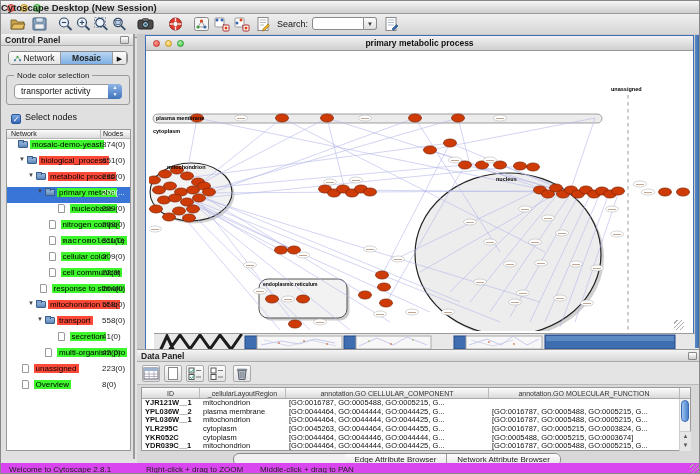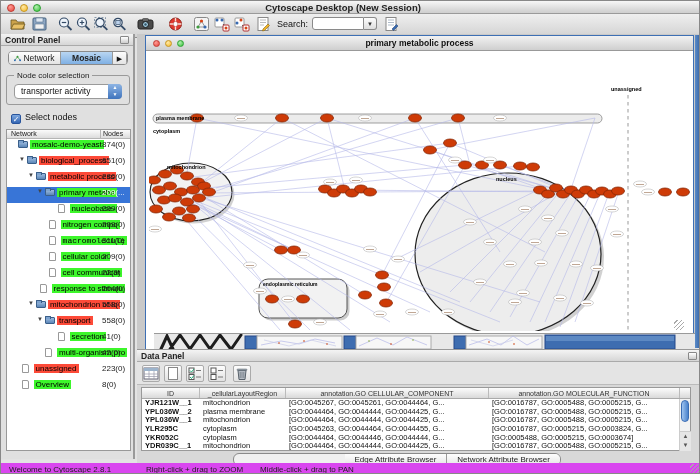--- a/index.html
+++ b/index.html
@@ -7,21 +7,21 @@
   .app{position:relative;width:700px;height:474px;background:#e3e3e3;
        font-family:"Liberation Sans",sans-serif;overflow:hidden;
        border:1px solid #888;}
   
   .titlebar{position:absolute;left:0;top:0;width:700px;height:13px;
     background:linear-gradient(#f7f7f7,#d9d9d9 70%,#cfcfcf);border-bottom:1px solid #9a9a9a;}
   .tl{position:absolute;top:3px;width:8px;height:8px;border-radius:50%;}
   .tl.red{left:6px;background:radial-gradient(circle at 35% 30%,#ff9d96,#e8453c);border:0.5px solid #c13a32;}
   .tl.yellow{left:19px;background:radial-gradient(circle at 35% 30%,#ffe9a8,#f5b924);border:0.5px solid #c79620;}
   .tl.green{left:32px;background:radial-gradient(circle at 35% 30%,#b6efb2,#35c13a);border:0.5px solid #2da332;}
-  .titlebar .title{position:absolute;left:0;right:16px;top:1px;text-align:center;
+  .titlebar .title{position:absolute;left:0;right:16px;top:1px;
     font-size:9.5px;font-weight:bold;color:#222;}
   
   .toolbar{position:absolute;left:0;top:13px;width:700px;height:24px;
     background:linear-gradient(#efefef,#d2d2d2);border-bottom:1px solid #8e8e8e;}
   .tbi{position:absolute;top:2px;width:17px;height:16px;}
   .tbi svg{width:17px;height:16px;}
   .search-label{position:absolute;top:5px;left:276px;font-size:9px;color:#111;}
   .search-box{position:absolute;top:3px;left:311px;width:52px;height:13px;background:#fff;
     border:1px solid #8a8a8a;border-radius:3px 0 0 3px;font-size:9px;padding:0 2px;}
   .search-drop{position:absolute;top:3px;left:363px;width:13px;height:13px;background:linear-gradient(#fdfdfd,#dedede);
@@ -630,21 +630,20 @@
         <div class="thead" id="table-head">
             <div>ID</div>
             <div>_cellularLayoutRegion</div>
             <div>annotation.GO CELLULAR_COMPONENT</div>
             <div>annotation.GO MOLECULAR_FUNCTION</div>
           </div>
         <div id="table-body">
             <div class="drow">
               <div class="idc">YJR121W__1</div>
               <div>mitochondrion</div>
-              <div>[GO:0045267, GO:0045261, GO:0044464, G...</div>
               <div>[GO:0016787, GO:0005488, GO:0005215, G...</div>
             </div>
             <div class="drow">
               <div class="idc">YPL036W__2</div>
               <div>plasma membrane</div>
               <div>[GO:0044464, GO:0044444, GO:0044425, G...</div>
               <div>[GO:0016787, GO:0005488, GO:0005215, G...</div>
             </div>
             <div class="drow">
               <div class="idc">YPL036W__1</div>

